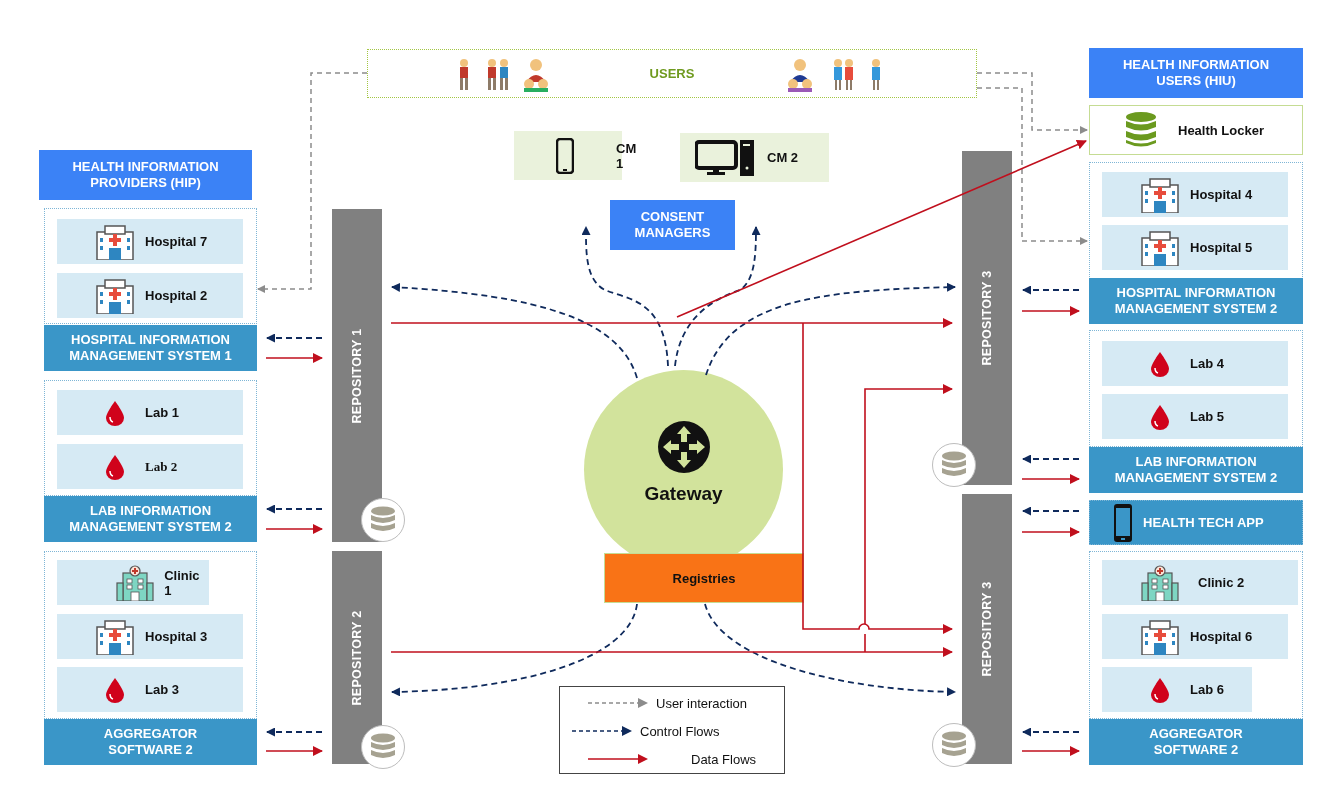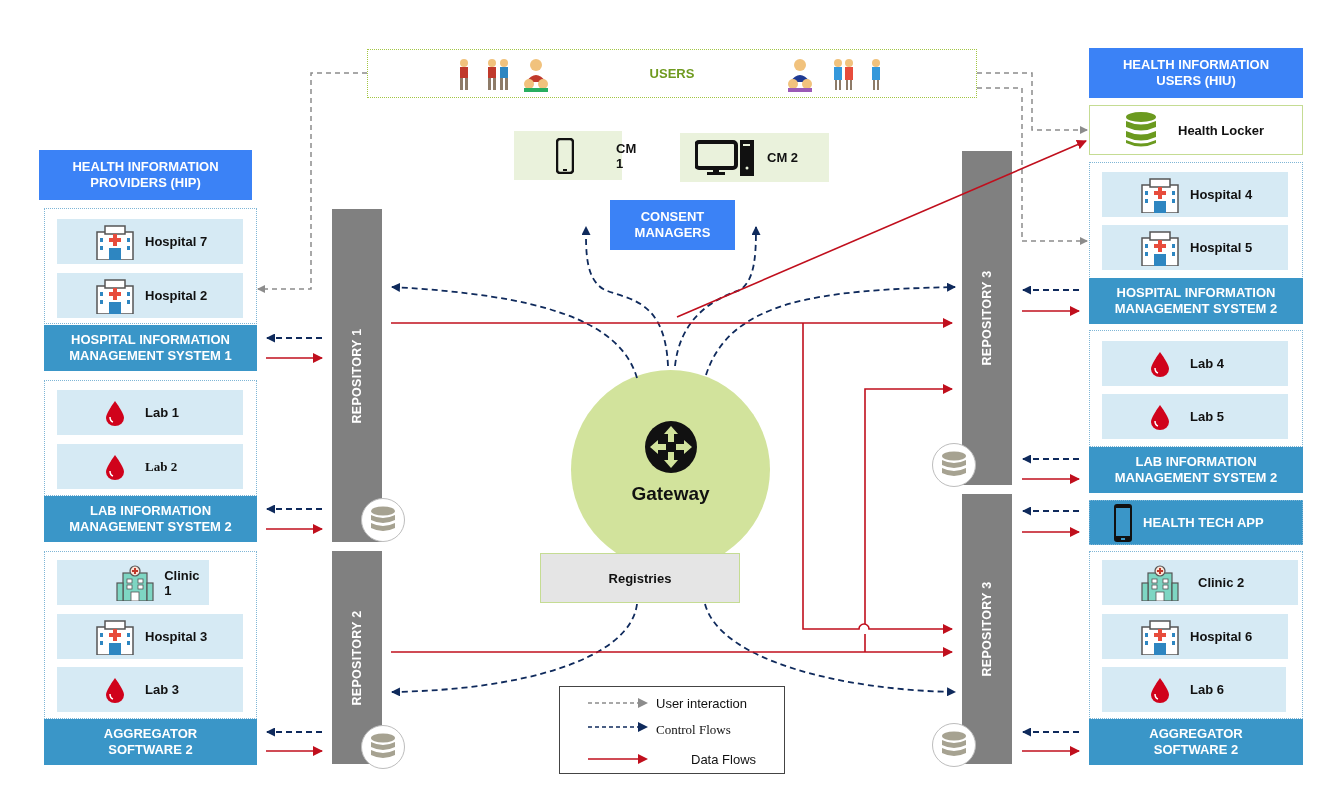--- a/index.html
+++ b/index.html
@@ -306,21 +306,21 @@
         <path d="M18 10h4v4h4v4h-4v4h-4v-4h-4v-4h4z" fill="#e74c3c"></path>
         <rect x="14" y="24" width="12" height="12" fill="#2e86c1"></rect>
         <rect x="5" y="14" width="3" height="4" fill="#2e86c1"></rect>
         <rect x="5" y="22" width="3" height="4" fill="#2e86c1"></rect>
         <rect x="32" y="14" width="3" height="4" fill="#2e86c1"></rect>
         <rect x="32" y="22" width="3" height="4" fill="#2e86c1"></rect>
       </svg>
     </span>
   <span class="lbl">Hospital 6</span>
 </div>
-<div class="abs item" style="left:1102px;top:667px;width:184px;height:45px;align-items:center;">
+<div class="abs item" style="left:1102px;top:667px;width:150px;height:45px;align-items:center;">
   <span class="ico">
       <svg width="20" height="26" viewBox="0 0 20 26">
         <path d="M10 1 C10 1 1 13 1 18 A9 8 0 0 0 19 18 C19 13 10 1 10 1Z" fill="#d0021b"></path>
         <path d="M5 17 Q5 21 8 22" stroke="#fff" stroke-width="1.5" fill="none"></path>
       </svg>
     </span>
   <span class="lbl">Lab 6</span>
 </div>
 <div class="abs blue-bar" style="left:1089px;top:719px;width:214px;height:46px;padding:0 40px;">AGGREGATOR SOFTWARE 2</div>
 
@@ -359,45 +359,45 @@
     </svg>
   </div>
 <div class="abs db-circle" style="left:932px;top:723px;">
     <svg width="26" height="28" viewBox="0 0 26 28">
       <ellipse cx="13" cy="5" rx="12" ry="4.5" fill="#a6a291"></ellipse>
       <path d="M1 9 Q13 15 25 9 V14 Q13 20 1 14Z" fill="#a6a291"></path>
       <path d="M1 17 Q13 23 25 17 V22 Q13 28 1 22Z" fill="#a6a291"></path>
     </svg>
   </div>
 
-<div class="abs" style="left:571px;top:370px;width:199px;height:199px;border-radius:50%;background:#d2e39c;">
+<div class="abs" style="left:584px;top:370px;width:199px;height:199px;border-radius:50%;background:#d2e39c;">
   <span class="abs" style="left:73px;top:50px;"><svg width="54" height="54" viewBox="0 0 54 54">
         <circle cx="27" cy="27" r="26" fill="#111"></circle>
         <g fill="#d2e39c">
           <path d="M27 6 L34 14 H30 V22 H24 V14 H20Z"></path>
           <path d="M27 48 L34 40 H30 V32 H24 V40 H20Z"></path>
           <path d="M6 27 L14 20 V24 H22 V30 H14 V34Z"></path>
           <path d="M48 27 L40 20 V24 H32 V30 H40 V34Z"></path>
         </g>
       </svg></span>
   <span class="abs" style="left:0;right:0;top:113px;text-align:center;font-weight:bold;font-size:19px;color:#111;">Gateway</span>
 </div>
-<div class="abs" style="left:540px;top:553px;width:200px;height:50px;background:#e5e5e5;border:1.5px solid #c5dc93;display:flex;align-items:center;justify-content:center;">
+<div class="abs" style="left:604px;top:553px;width:200px;height:50px;background:#f97316;border:1.5px solid #c5dc93;display:flex;align-items:center;justify-content:center;">
   <span style="font-weight:bold;font-size:13px;color:#111;">Registries</span>
 </div>
 
 <div class="abs" style="left:559px;top:686px;width:226px;height:88px;border:1px solid #444;background:#fff;">
   <div class="abs" style="left:28px;top:7px;height:18px;display:flex;align-items:center;">
     <svg width="60" height="10">
         <line x1="0" y1="5" x2="50" y2="5" stroke="#8c8c8c" stroke-width="1.5" stroke-dasharray="4,3"></line>
         <path d="M50 0 L60 5 L50 10Z" fill="#8c8c8c"></path>
       </svg>
     <span style="margin-left:8px;font-size:13px;color:#111;">User interaction</span>
   </div>
-  <div class="abs" style="left:28px;top:35px;height:18px;display:flex;align-items:flex-start;font-family:Liberation Serif, serif;">
+  <div class="abs" style="left:12px;top:35px;height:18px;display:flex;align-items:center;">
     <svg width="60" height="10">
         <line x1="0" y1="5" x2="50" y2="5" stroke="#0f2a5c" stroke-width="1.5" stroke-dasharray="4,3"></line>
         <path d="M50 0 L60 5 L50 10Z" fill="#0f2a5c"></path>
       </svg>
     <span style="margin-left:8px;font-size:13px;color:#111;">Control Flows</span>
   </div>
   <div class="abs" style="left:28px;top:63px;height:18px;display:flex;align-items:center;gap:35px;">
     <svg width="60" height="10">
         <line x1="0" y1="5" x2="50" y2="5" stroke="#c00f1d" stroke-width="1.5"></line>
         <path d="M50 0 L60 5 L50 10Z" fill="#c00f1d"></path>

